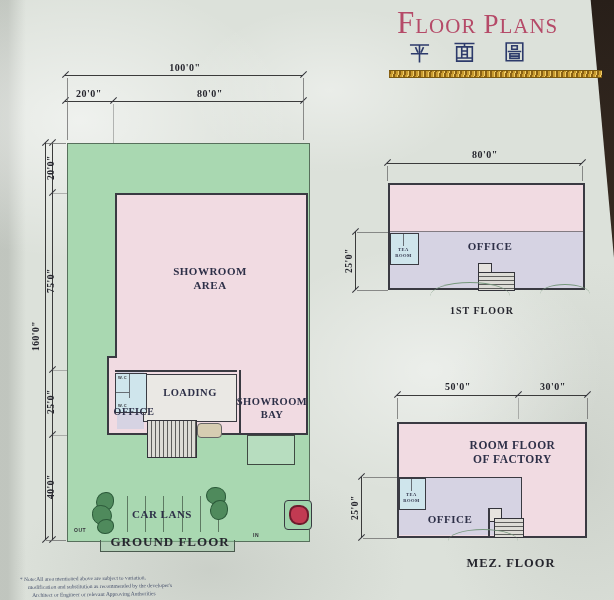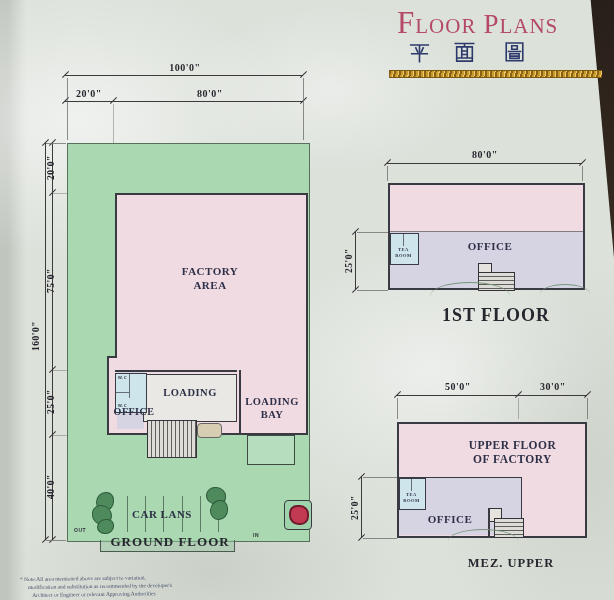--- a/index.html
+++ b/index.html
@@ -121,24 +121,24 @@
 <div class="wall" style="left:115px;top:370px;width:122px;height:1.5px"></div>
 <div class="abs" style="left:143px;top:374px;width:92px;height:46px;background:#eae8e4;border:1.5px solid var(--color-wall-dark,#3a3a42)"></div>
 <div class="wall" style="left:239px;top:370px;width:1.5px;height:63px"></div>
 
 <div class="tea" style="left:115px;top:373px;width:30px;height:38px"></div>
 <div class="wall" style="left:129px;top:374px;width:1px;height:24px;opacity:.7"></div>
 <div class="wall" style="left:116px;top:392px;width:13px;height:1px;opacity:.7"></div>
 <div class="tiny" style="left:118px;top:375px;font-size:4px">W.C</div>
 <div class="tiny" style="left:118px;top:403px;font-size:4px">W.C</div>
 
-<div class="room-label" style="left:170px;top:265px;width:80px;font-size:11px">FACTORY
+<div class="room-label" style="left:170px;top:265px;width:80px;font-size:11px">SHOWROOM
 AREA</div>
 <div class="room-label" style="left:150px;top:386px;width:80px;font-size:10.5px">LOADING</div>
-<div class="room-label" style="left:235px;top:395px;width:74px;font-size:10.5px">LOADING BAY</div>
+<div class="room-label" style="left:235px;top:395px;width:74px;font-size:10.5px">SHOWROOM BAY</div>
 <div class="room-label" style="left:106px;top:406px;width:56px;font-size:10px">OFFICE</div>
 
 <div class="stairs vstripes" style="left:147px;top:420px;width:48px;height:36px"></div>
 <div class="abs" style="left:197px;top:423px;width:23px;height:13px;background:#d6cdb2;border:1px solid #666;border-radius:4px"></div>
 <div class="abs" style="left:247px;top:435px;width:46px;height:28px;background:#b7ddbf;border:1.5px solid #3f4a42"></div>
 
 <div class="stall" style="left:127px;top:496px;height:36px"></div>
 <div class="stall" style="left:145px;top:496px;height:36px"></div>
 <div class="stall" style="left:163px;top:496px;height:36px"></div>
 <div class="stall" style="left:182px;top:496px;height:36px"></div>
@@ -183,34 +183,34 @@
 <div class="mound" style="left:430px;top:282px;width:80px;height:13px"></div>
 <div class="mound" style="left:540px;top:284px;width:50px;height:9px"></div>
 
 <div class="dlv" style="left:355px;top:232px;height:58px"></div>
 <div class="tick" style="left:351px;top:231px"></div>
 <div class="tick" style="left:351px;top:289px"></div>
 <div class="ext" style="left:357px;top:232px;width:31px;height:1px"></div>
 <div class="ext" style="left:357px;top:290px;width:31px;height:1px"></div>
 <div class="vlab" style="left:344px;top:240px;height:42px">25'0"</div>
 
-<div class="caption" style="left:436px;top:305px;width:120px;font-size:18px">1ST FLOOR</div>
+<div class="caption" style="left:422px;top:305px;width:120px;font-size:10px">1ST FLOOR</div>
 
 <div class="dlh" style="left:397px;top:395px;width:190px"></div>
 <div class="tick" style="left:393px;top:394px"></div>
 <div class="tick" style="left:514px;top:394px"></div>
 <div class="tick" style="left:583px;top:394px"></div>
 <div class="dlab" style="left:423px;top:381px;width:70px">50'0"</div>
 <div class="dlab" style="left:518px;top:381px;width:70px">30'0"</div>
 <div class="ext" style="left:397px;top:398px;width:1px;height:21px"></div>
 <div class="ext" style="left:518px;top:398px;width:1px;height:21px;opacity:.45"></div>
 <div class="ext" style="left:587px;top:398px;width:1px;height:21px"></div>
 
 <div class="bldg" style="left:397px;top:422px;width:186px;height:112px"></div>
-<div class="room-label" style="left:455px;top:438px;width:115px;font-size:11.5px">UPPER FLOOR
+<div class="room-label" style="left:455px;top:438px;width:115px;font-size:11.5px">ROOM FLOOR
 OF FACTORY</div>
 
 <div class="abs lav" style="left:399px;top:477px;width:122px;height:57px;border-top:1.5px solid var(--color-wall-dark,#3a3a42);border-right:1.5px solid var(--color-wall-dark,#3a3a42)"></div>
 <div class="tea" style="left:399px;top:478px;width:25px;height:30px"></div>
 <div class="wall" style="left:411px;top:479px;width:1px;height:12px;opacity:.7"></div>
 <div class="room-label" style="left:399px;top:492px;width:25px;font-size:4.5px">TEA
 ROOM</div>
 <div class="room-label" style="left:415px;top:513px;width:70px;font-size:11px">OFFICE</div>
 
 <div class="abs" style="left:488px;top:508px;width:12px;height:12px;border:1.5px solid #33333a;background:#e6e3df"></div>
@@ -218,19 +218,19 @@
 <div class="stairs hstripes" style="left:494px;top:518px;width:28px;height:18px"></div>
 <div class="mound" style="left:448px;top:529px;width:70px;height:11px"></div>
 
 <div class="dlv" style="left:361px;top:477px;height:61px"></div>
 <div class="tick" style="left:357px;top:476px"></div>
 <div class="tick" style="left:357px;top:537px"></div>
 <div class="ext" style="left:363px;top:477px;width:34px;height:1px"></div>
 <div class="ext" style="left:363px;top:538px;width:34px;height:1px"></div>
 <div class="vlab" style="left:350px;top:487px;height:42px">25'0"</div>
 
-<div class="caption" style="left:451px;top:556px;width:120px;font-size:12.5px">MEZ. UPPER</div>
+<div class="caption" style="left:451px;top:556px;width:120px;font-size:12.5px">MEZ. FLOOR</div>
 
 <div class="notes">
   <div class="note-line">* Note:All area mentioned above are subject to variation,</div>
   <div class="note-line" style="margin-left:8px">modification and substitution as recommended by the developer's</div>
   <div class="note-line" style="margin-left:12px">Architect or Engineer or relevant Approving Authorities</div>
 </div>
 
 </body></html>

